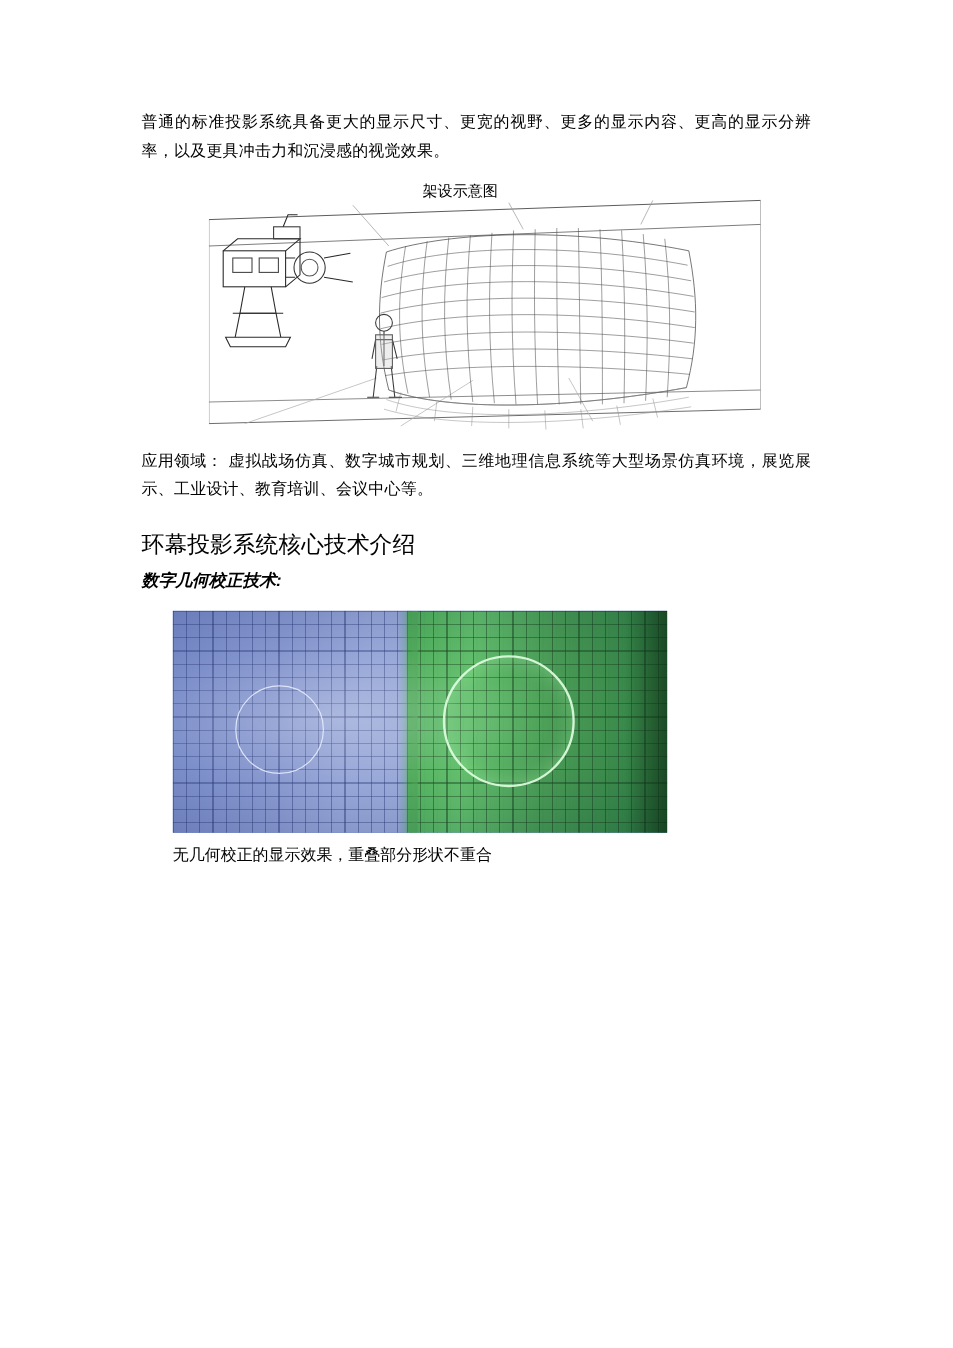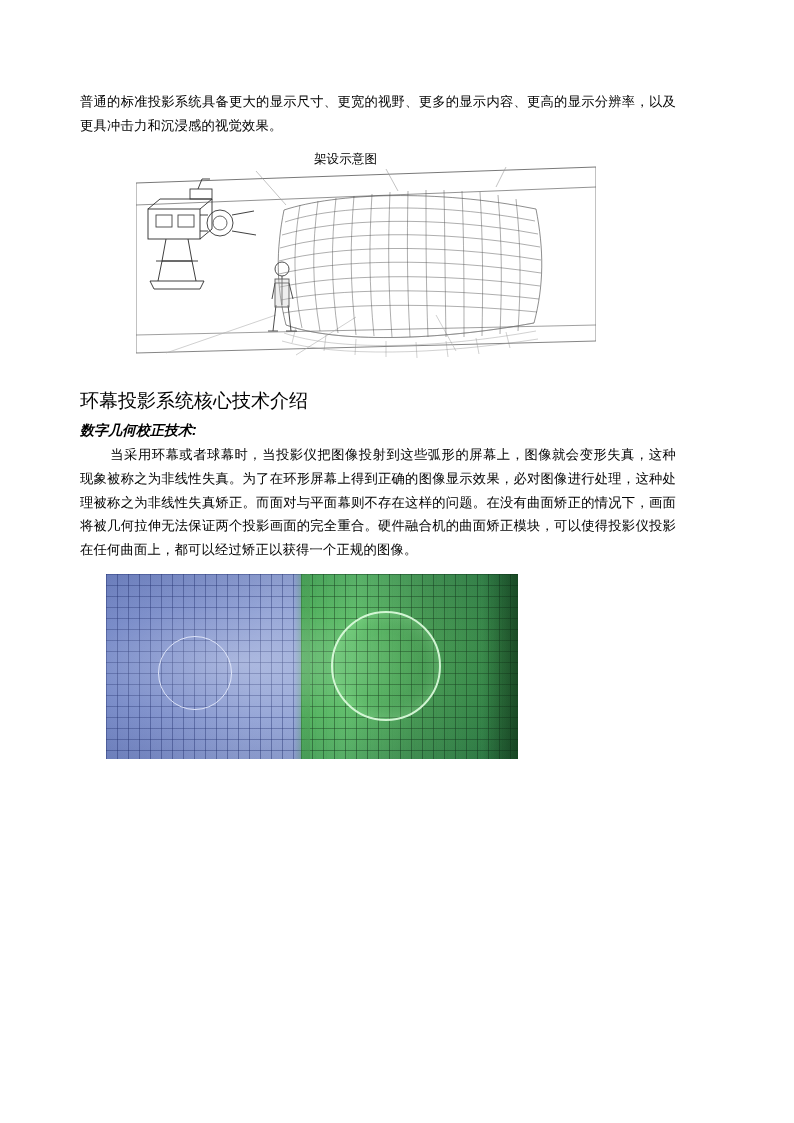--- a/index.html
+++ b/index.html
@@ -13,21 +13,21 @@
     font-family: "Liberation Serif", serif;
     color: #000000;
     position: relative;
     overflow: hidden;
   }
   .page {
     position: relative;
     width: 794px;
     height: 887px;
     box-sizing: border-box;
-    padding: 90px 118px 0 80px;
+    padding: 90px 118px 0 118px;
   }
   .para {
     font-size: 13.3px;
     line-height: 1.78;
     text-align: justify;
     margin: 0;
     letter-spacing: 0.2px;
   }
   .spacer-18 { height: 18px; }
 
@@ -279,40 +279,41 @@
           <path d="M139 118 L153 118"></path>
           <path d="M139 118 L136 134 M153 118 L157 134"></path>
           <path d="M140 140 L137 166 M152 140 L155 166"></path>
           <path d="M132 166 L142 166 M150 166 L161 166"></path>
           <rect x="139" y="114" width="14" height="28" stroke="#5a5a5a" fill="#cfcfcf" fill-opacity="0.35"></rect>
         </g>
       </svg>
     </div>
   </div>
 
+  <p class="para app-field">
+    <span class="lead">应用领域：</span><span>虚拟战场仿真、数字城市规划、三维地理信息系统等大型场景仿真环境，展览展示、工业设计、教育培训、会议中心等。</span>
+  </p>
 
   <div class="spacer-18"></div>
 
 
   <p class="sub-line">环幕投影系统核心技术介绍</p>
 
   <p class="heading">数字几何校正技术:</p>
 
-  <p class="para">
-    <span style="display:inline-block;width:30px;"></span><span>当采用环幕或者球幕时，当投影仪把图像投射到这些弧形的屏幕上，图像就会变形失真，这种现象被称之为非线性失真。为了在环形屏幕上得到正确的图像显示效果，必对图像进行处理，这种处理被称之为非线性失真矫正。而面对与平面幕则不存在这样的问题。在没有曲面矫正的情况下，画面将被几何拉伸无法保证两个投影画面的完全重合。硬件融合机的曲面矫正模块，可以使得投影仪投影在任何曲面上，都可以经过矫正以获得一个正规的图像。</span>
-  </p>
 
   <div class="fig2-wrap">
     <div class="fig2">
       <div class="grad"></div>
       <div class="grid-lines"></div>
       <div class="green-panel"></div>
       <div class="green-grid"></div>
       <div class="green-edge"></div>
       <div class="vign"></div>
       <div class="circle-left"></div>
       <div class="circle-right"></div>
       <div class="dark-right"></div>
     </div>
   </div>
 
+  <div class="fig2-caption">无几何校正的显示效果，重叠部分形状不重合</div>
 
 </div>
 
 </body></html>

